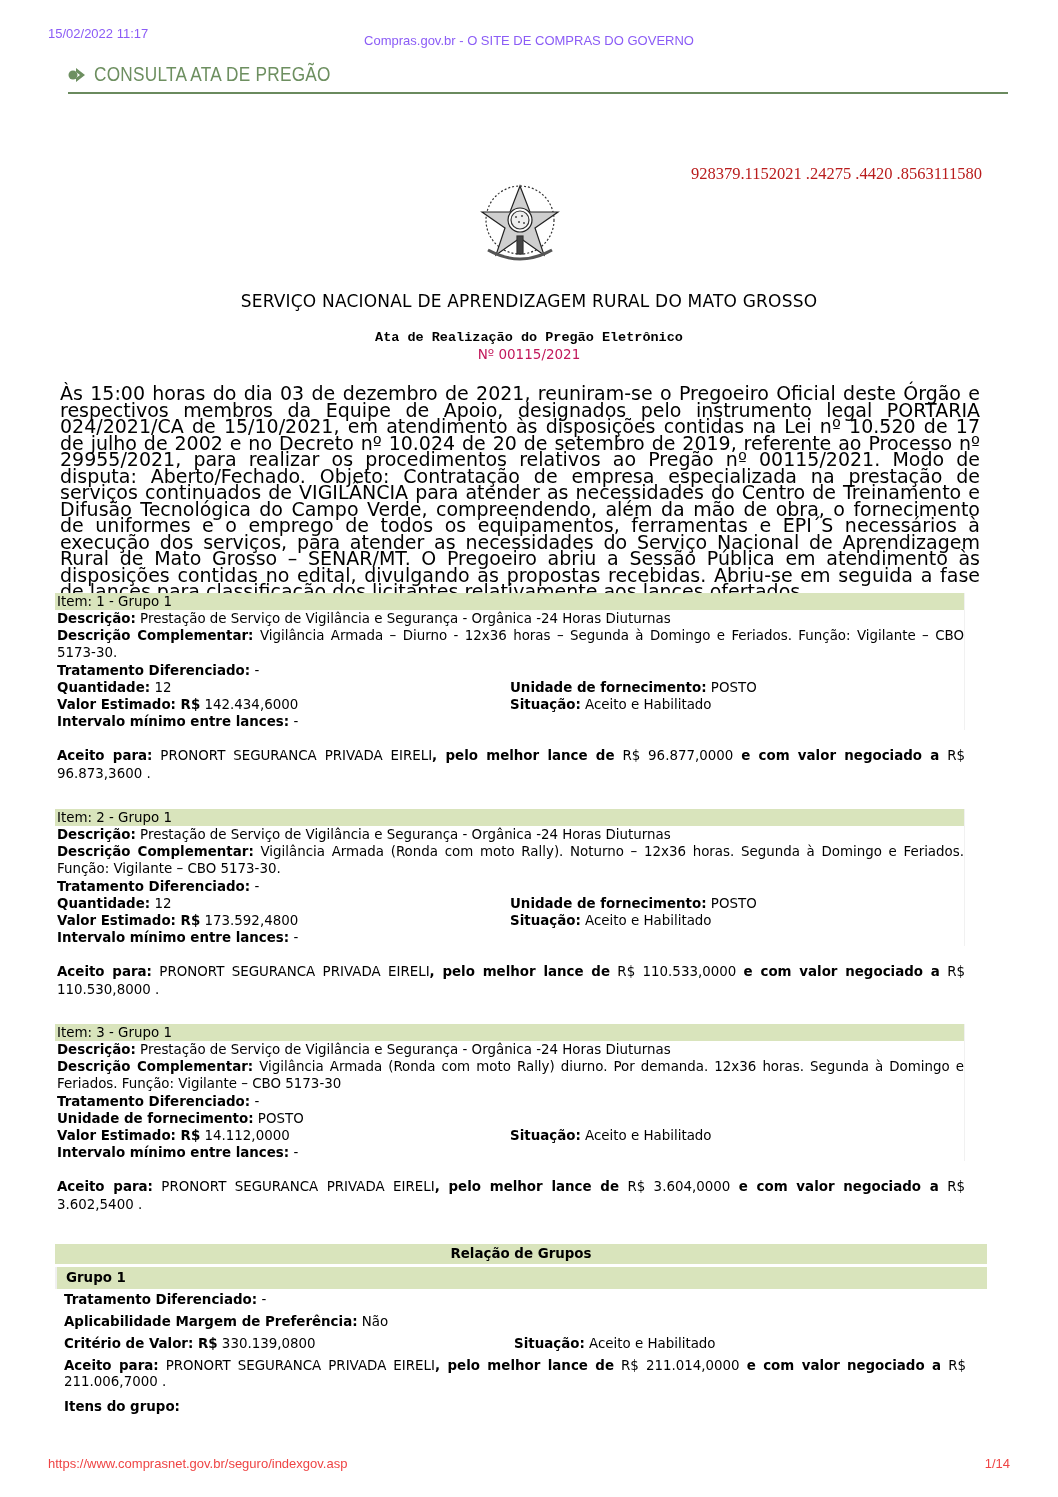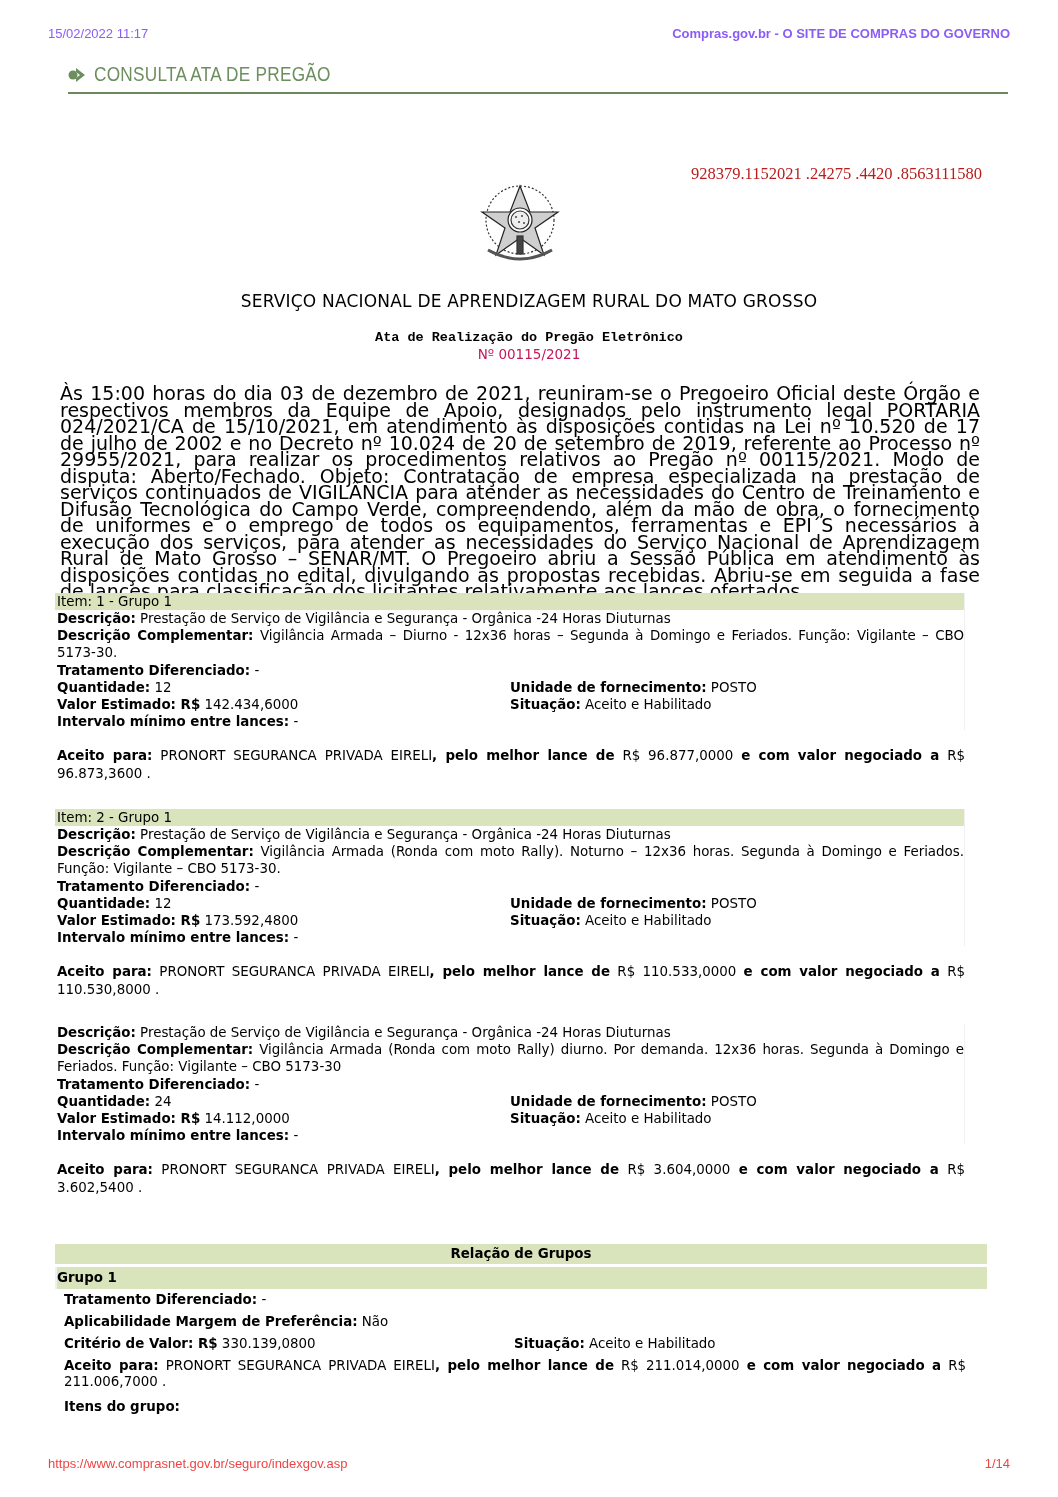--- a/index.html
+++ b/index.html
@@ -1,20 +1,20 @@
 <!DOCTYPE html>
 <html><head>
 <meta charset="utf-8">
 <style>
   html, body { margin: 0; padding: 0; background: #ffffff; }
   body { width: 1058px; height: 1497px; position: relative; overflow: hidden; color: #000; }
   .browser-hdr { position: absolute; top: 26px; left: 48px; right: 48px; height: 18px;
     font-family: "Liberation Sans", sans-serif; font-size: 13px; color: #8b5cf6; }
   .browser-hdr .ts { position: absolute; left: 0; top: 0; }
-  .browser-hdr .ttl { position: absolute; left: 0; right: 0; text-align: right; top: 0; font-weight: bold; }
+  .browser-hdr .ttl { position: absolute; left: 0; right: 0; text-align: center; top: 7px; }
   .banner { position: absolute; top: 62px; left: 68px; width: 940px; height: 30px;
     border-bottom: 2px solid #6a8a5e; }
   .banner .arrow { position: absolute; left: 0; top: 4px; width: 20px; height: 18px; }
   .banner .btitle { position: absolute; left: 26px; top: 0px; font-family: "Liberation Sans", sans-serif;
     font-size: 21px; color: #6d8f60; letter-spacing: 0.3px; transform: scaleX(0.82); transform-origin: left center; }
   .doc-code { position: absolute; top: 164px; right: 76px; font-family: "Liberation Serif", serif;
     font-size: 16.5px; color: #b91c1c; }
   .emblem { position: absolute; left: 474px; top: 178px; width: 92px; height: 92px; }
   .org { position: absolute; top: 291px; left: 0; right: 0; text-align: center;
     font-family: "DejaVu Sans", sans-serif; font-size: 17px; letter-spacing: 0.2px; }
@@ -31,21 +31,21 @@
   .item .row { padding-left: 2px; text-align: justify; }
   .item .two { display: flex; padding-left: 2px; }
   .item .two .l { width: 453px; }
   .item .two .r { flex: 1; }
   .item .aceito { margin-top: 17px; text-align: justify; padding-left: 2px; }
   b, .b { font-weight: bold; }
   .groups { position: absolute; top: 1244px; left: 55px; width: 932px; font-family: "DejaVu Sans", sans-serif;
     font-size: 13.4px; }
   .groups .ghead { background: #d9e4bc; height: 20px; line-height: 20px; text-align: center; font-weight: bold; }
   .groups .gsub { margin-top: 3px; background: #d9e4bc; height: 22px; line-height: 22px; font-weight: bold;
-    border-left: 2px solid #f0f0f0; }
+    padding-left: 9px; border-left: 2px solid #f0f0f0; }
   .groups .gbody { padding-left: 9px; width: 902px; }
   .groups .gline { height: 22px; line-height: 22px; }
   .groups .gtwo { display: flex; height: 22px; line-height: 22px; }
   .groups .gtwo .l { width: 450px; }
   .groups .gaceito { line-height: 16px; text-align: justify; margin-top: 3px; }
   .groups .gitens { margin-top: 6px; height: 22px; line-height: 22px; font-weight: bold; }
   .footer { position: absolute; top: 1456px; left: 48px; right: 48px; height: 18px;
     font-family: "Liberation Sans", sans-serif; font-size: 13px; color: #ef4444; }
   .footer .url { position: absolute; left: 0; top: 0; }
   .footer .pg { position: absolute; right: 0; top: 0; }
@@ -128,25 +128,25 @@
     </div>
     <div class="row"><b>Intervalo mínimo entre lances:</b> <span>-</span></div>
   </div>
   <div class="aceito">
     <b>Aceito para:</b> <span>PRONORT SEGURANCA PRIVADA EIRELI</span><b>, pelo melhor lance de</b> <span>R$ 110.533,0000</span> <b>e com valor negociado a</b> <span>R$ 110.530,8000</span> <span>.</span>
   </div>
 </div>
 
 <div class="item" style="top:1024px;">
   <div class="box">
+    <div class="hdr">Item: 3 - Grupo 1</div>
     <div class="row"><b>Descrição:</b> <span>Prestação de Serviço de Vigilância e Segurança - Orgânica -24 Horas Diuturnas</span></div>
     <div class="row"><b>Descrição Complementar:</b> <span>Vigilância Armada (Ronda com moto Rally) diurno. Por demanda. 12x36 horas. Segunda à Domingo e Feriados. Função: Vigilante – CBO 5173-30</span></div>
     <div class="row"><b>Tratamento Diferenciado:</b> <span>-</span></div>
     <div class="two">
-      <div class="l"><b>Quantidade:</b> <span>24</span></div>
       <div class="r"><b>Unidade de fornecimento:</b> <span>POSTO</span></div>
     </div>
     <div class="two">
       <div class="l"><b>Valor Estimado: R$</b> <span>14.112,0000</span></div>
       <div class="r"><b>Situação:</b> <span>Aceito e Habilitado</span></div>
     </div>
     <div class="row"><b>Intervalo mínimo entre lances:</b> <span>-</span></div>
   </div>
   <div class="aceito">
     <b>Aceito para:</b> <span>PRONORT SEGURANCA PRIVADA EIRELI</span><b>, pelo melhor lance de</b> <span>R$ 3.604,0000</span> <b>e com valor negociado a</b> <span>R$ 3.602,5400</span> <span>.</span>

